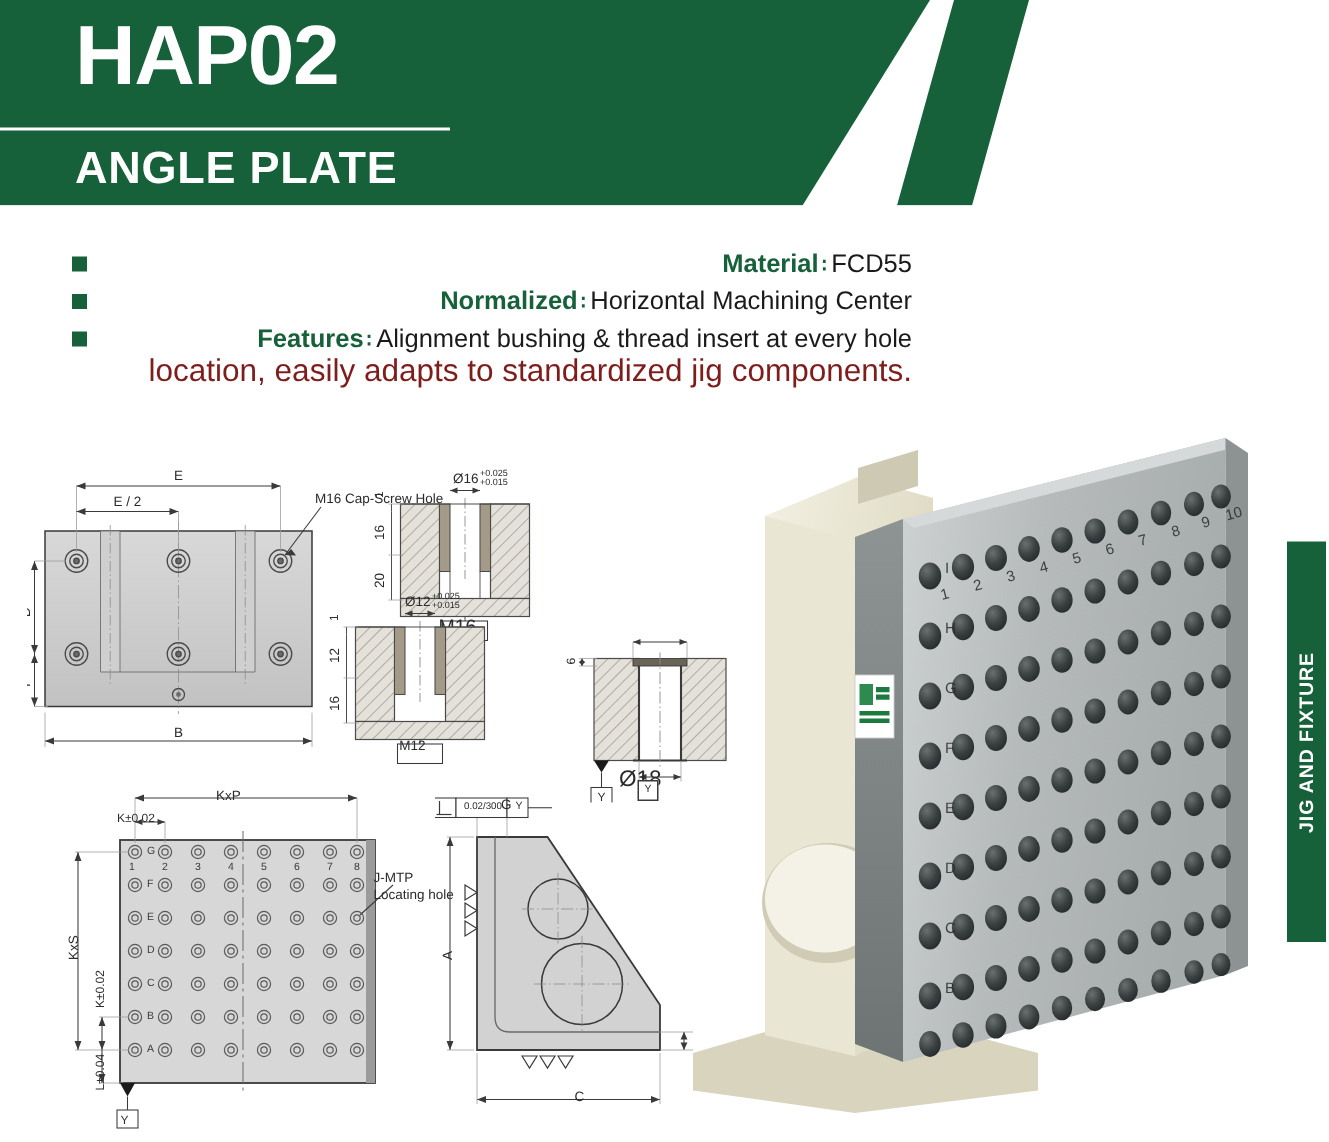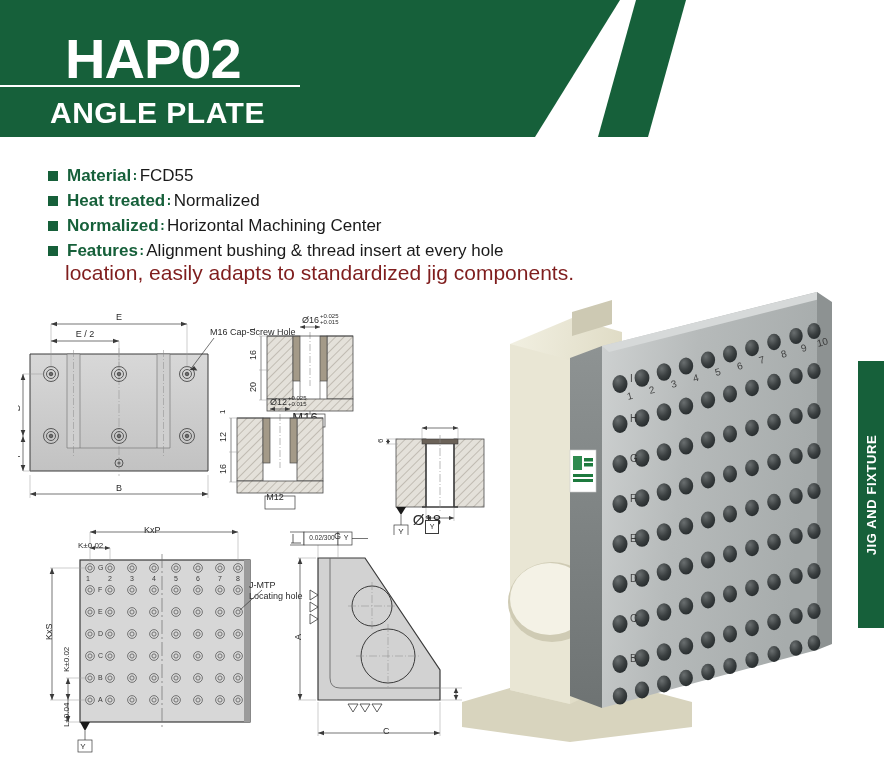--- a/index.html
+++ b/index.html
@@ -16,43 +16,42 @@
     position:absolute;left:0;top:0;width:620px;height:137px;
     background:var(--green,#16603a);
     clip-path:polygon(0 0, 620px 0, 535px 137px, 0 137px);
   }
   .hdr-stripe{
     position:absolute;left:598px;top:0;width:88px;height:137px;
     background:var(--green,#16603a);
     clip-path:polygon(38px 0, 88px 0, 50px 137px, 0 137px);
   }
   .hdr-title{
-    position:absolute;left:50px;top:26px;
+    position:absolute;left:50px;top:4px;
     color:#ffffff;font-size:56px;font-weight:bold;letter-spacing:-1px;
     line-height:66px;
-    margin-left:15px;
   }
   .hdr-rule{
     position:absolute;left:0;top:85px;width:300px;height:2px;background:#ffffff;
   }
   .hdr-sub{
     position:absolute;left:50px;top:96px;
     color:#ffffff;font-size:30px;font-weight:bold;letter-spacing:0.5px;
   }
 
   
   #specs{position:absolute;left:48px;top:165px;width:560px;}
   .spec-row{display:flex;align-items:flex-start;margin-bottom:3px;line-height:21px;}
   .bullet{
     width:10px;height:10px;background:#16603a;margin-top:6px;margin-right:9px;flex:0 0 auto;
   }
   .spec-label{color:#16603a;font-size:17px;font-weight:bold;white-space:nowrap;}
   .spec-sep{color:#16603a;font-size:13px;font-weight:bold;margin:0 3px 0 2px;}
   .spec-val{color:#1a1a1a;font-size:17px;}
-  .spec-text{flex:1;}
+  .spec-text{flex:1;text-align:right;}
   .spec-cont{color:#7f1d1d;font-size:21px;display:block;margin-left:-2px;}
 
   
   #side-tab{
     position:absolute;left:858px;top:361px;width:26px;height:267px;
     background:#16603a;
   }
   #side-tab span{
     position:absolute;left:-121px;top:121px;width:267px;height:26px;
     transform:rotate(-90deg);
@@ -77,26 +76,20 @@
   <div class="hdr-rule"></div>
   <div class="hdr-title">HAP02</div>
   <div class="hdr-sub">ANGLE PLATE</div>
 </div>
 
 <div id="specs">
   <div class="spec-row">
     <span class="bullet"></span>
     <span class="spec-text">
       <span class="spec-label">Material</span><span class="spec-sep">∶</span><span class="spec-val">FCD55</span>
-    </span>
-  </div>
-  <div class="spec-row">
-    <span class="bullet"></span>
-    <span class="spec-text">
-      <span class="spec-label">Heat treated</span><span class="spec-sep">∶</span><span class="spec-val">Normalized</span>
     </span>
   </div>
   <div class="spec-row">
     <span class="bullet"></span>
     <span class="spec-text">
       <span class="spec-label">Normalized</span><span class="spec-sep">∶</span><span class="spec-val">Horizontal Machining Center</span>
     </span>
   </div>
   <div class="spec-row">
     <span class="bullet"></span>

